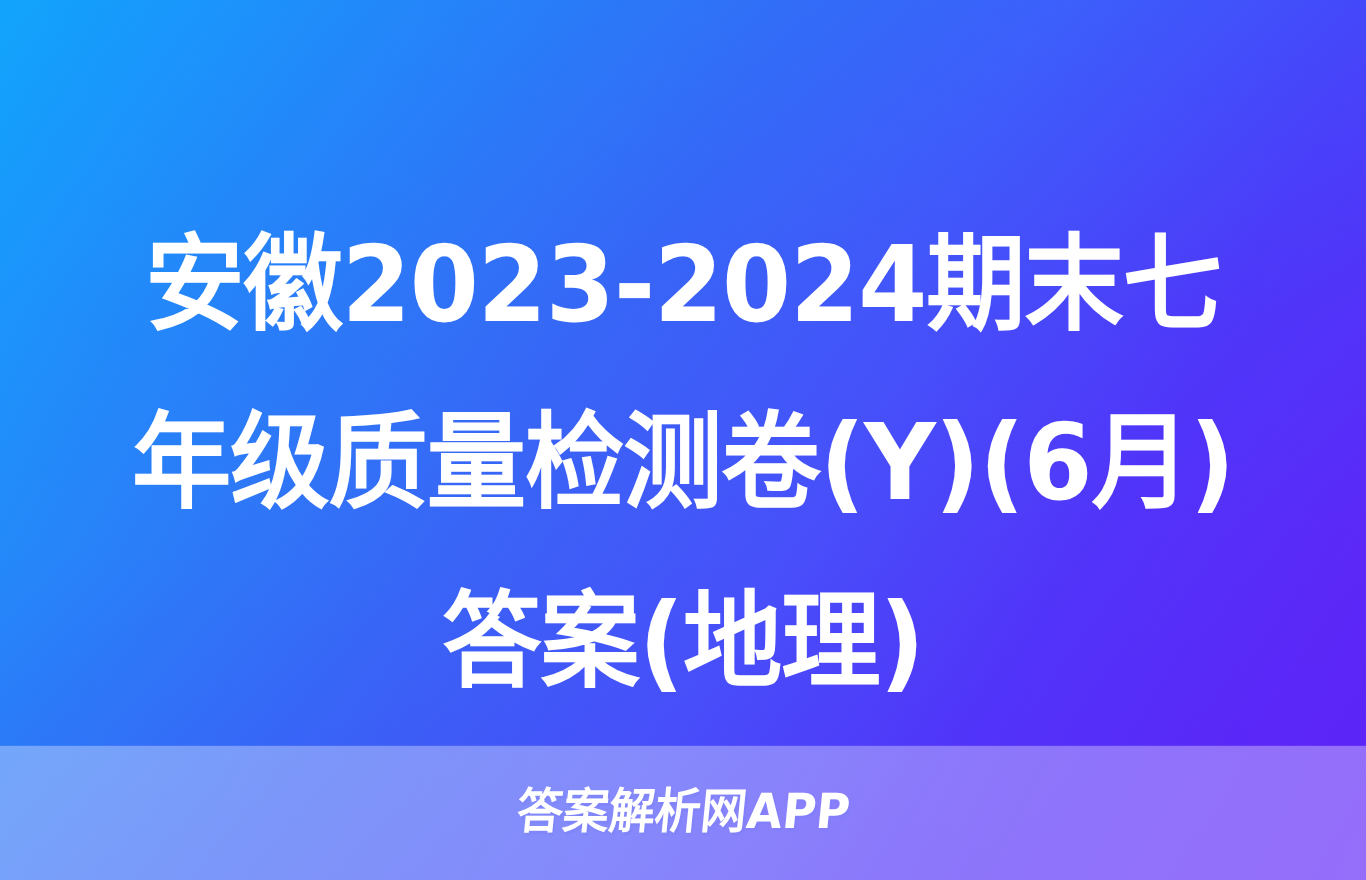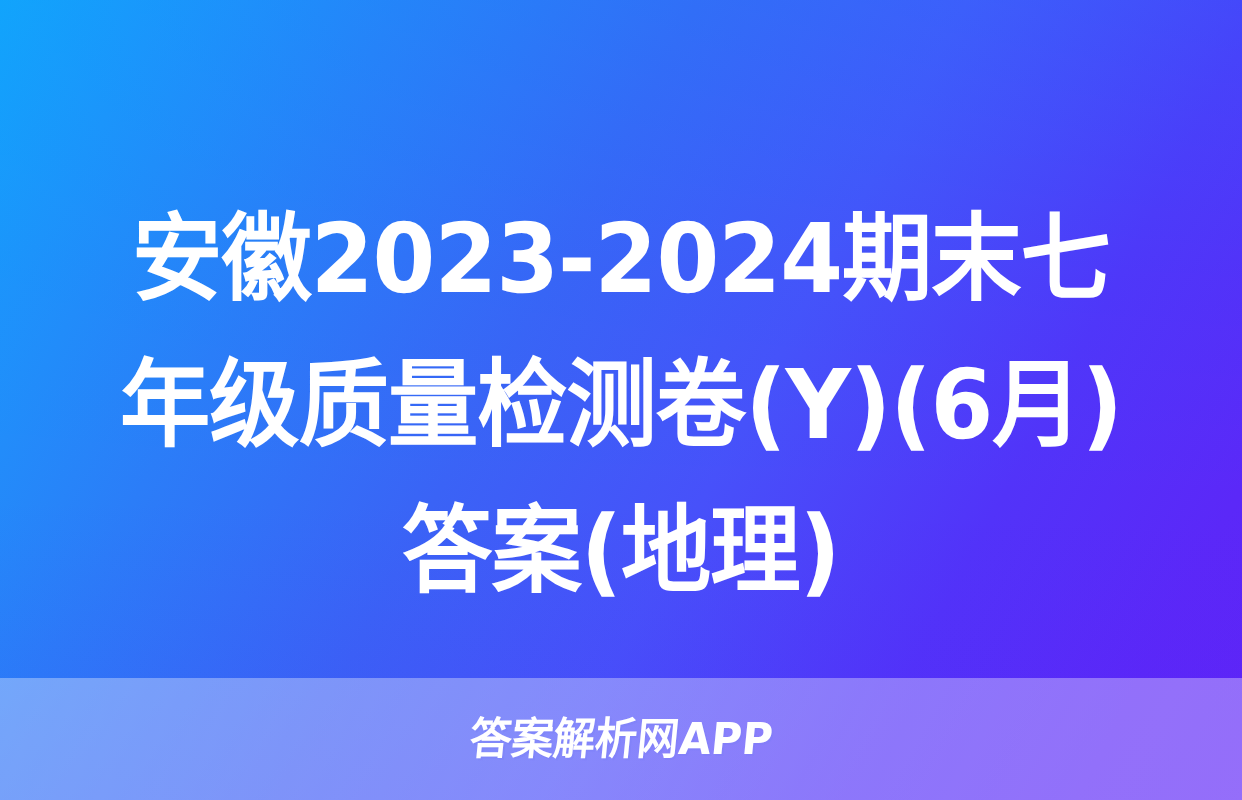--- a/index.html
+++ b/index.html
@@ -54,20 +54,21 @@
     right: 0;
     top: 186px;
     height: 420px;
     display: flex;
     flex-direction: column;
     align-items: center;
     justify-content: flex-start;
     z-index: 2;
     padding: 0 24px;
     box-sizing: border-box;
+    gap: 16px;
   }
 
   .title-line {
     display: block;
     width: 100%;
     text-align: center;
     color: #ffffff;
     font-family: "DejaVu Sans", "Liberation Sans", sans-serif;
     font-weight: 700;
     font-size: 96px;

